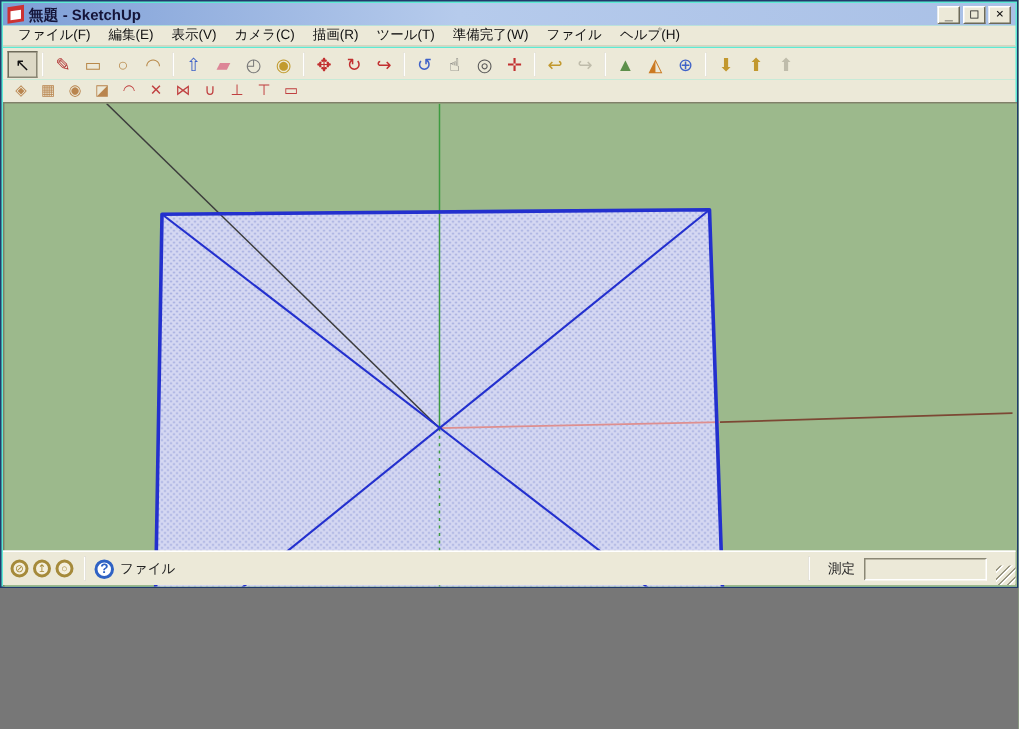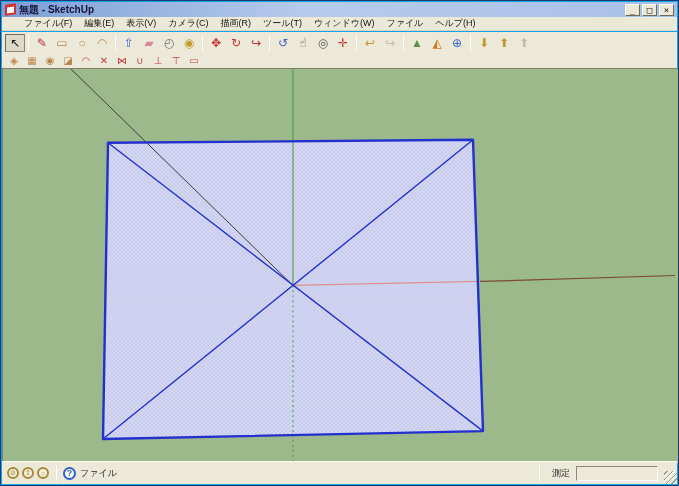--- a/index.html
+++ b/index.html
@@ -1,20 +1,20 @@
 <!DOCTYPE html>
 <html><head>
 <meta charset="utf-8">
 <style>
   html,body{margin:0;padding:0;background:#777;}
   *{box-sizing:border-box;}
   #window{
-    position:relative;width:679px;height:486px;
+    position:relative;width:679px;height:392px;
     font-family:"Liberation Sans","DejaVu Sans",sans-serif;
-    background:#0ea5e9;border:1px solid #223a6b;
+    background:#5eead4;border:1px solid #223a6b;
     overflow:hidden;
   }
   
   #titlebar{
     position:absolute;left:1px;top:1px;right:1px;height:15px;
     background:linear-gradient(to right,#7d9ed6,#b6cbec 45%,#a9c0e6);
     display:flex;align-items:center;padding:0 2px;
   }
   #app-icon{width:11px;height:11px;margin:0 3px 0 1px;position:relative;flex:none;}
   #app-icon .a{position:absolute;left:0;top:0;width:11px;height:11px;background:#c33;transform:skewY(-8deg);}
@@ -23,21 +23,21 @@
   #win-controls{display:flex;gap:2px;margin-right:1px;}
   .win-btn{
     width:15px;height:12px;font-size:9px;line-height:10px;text-align:center;
     background:#ece9d8;border:1px solid #fff;border-right-color:#6d6a58;border-bottom-color:#6d6a58;
     color:#111;cursor:default;font-family:"DejaVu Sans Mono",monospace;
   }
   
   #menubar{
     position:absolute;left:1px;top:16px;right:1px;height:14px;
     background:#ECE9D8;border-bottom:1px solid #d8d4c0;
-    display:flex;align-items:center;padding-left:16px;
+    display:flex;align-items:center;padding-left:4px;
   }
   .menu-item{font-size:9px;color:#111;padding:1px 6px;white-space:nowrap;}
   
   #toolbar-main{
     position:absolute;left:1px;top:31px;right:1px;height:21px;
     background:#ECE9D8;display:flex;align-items:center;padding-left:3px;
   }
   #toolbar-plugins{
     position:absolute;left:1px;top:52px;right:1px;height:15px;
     background:#ECE9D8;display:flex;align-items:center;padding-left:3px;
@@ -105,21 +105,21 @@
       </span>
   </div>
 
   <div id="menubar">
       <span class="menu-item">ファイル(F)</span>
       <span class="menu-item">編集(E)</span>
       <span class="menu-item">表示(V)</span>
       <span class="menu-item">カメラ(C)</span>
       <span class="menu-item">描画(R)</span>
       <span class="menu-item">ツール(T)</span>
-      <span class="menu-item">ウィンドウ(W)</span>
+      <span class="menu-item">準備完了(W)</span>
       <span class="menu-item">ファイル</span>
       <span class="menu-item">ヘルプ(H)</span>
     </div>
 
   <div id="toolbar-main">
       <span class="tb-btn pressed" style="color: rgb(17, 17, 17);">↖</span>
       <span class="tb-sep"></span>
       <span class="tb-btn" style="color: rgb(176, 48, 48);">✎</span>
       <span class="tb-btn" style="color: rgb(184, 137, 74);">▭</span>
       <span class="tb-btn" style="color: rgb(184, 137, 74);">○</span>

